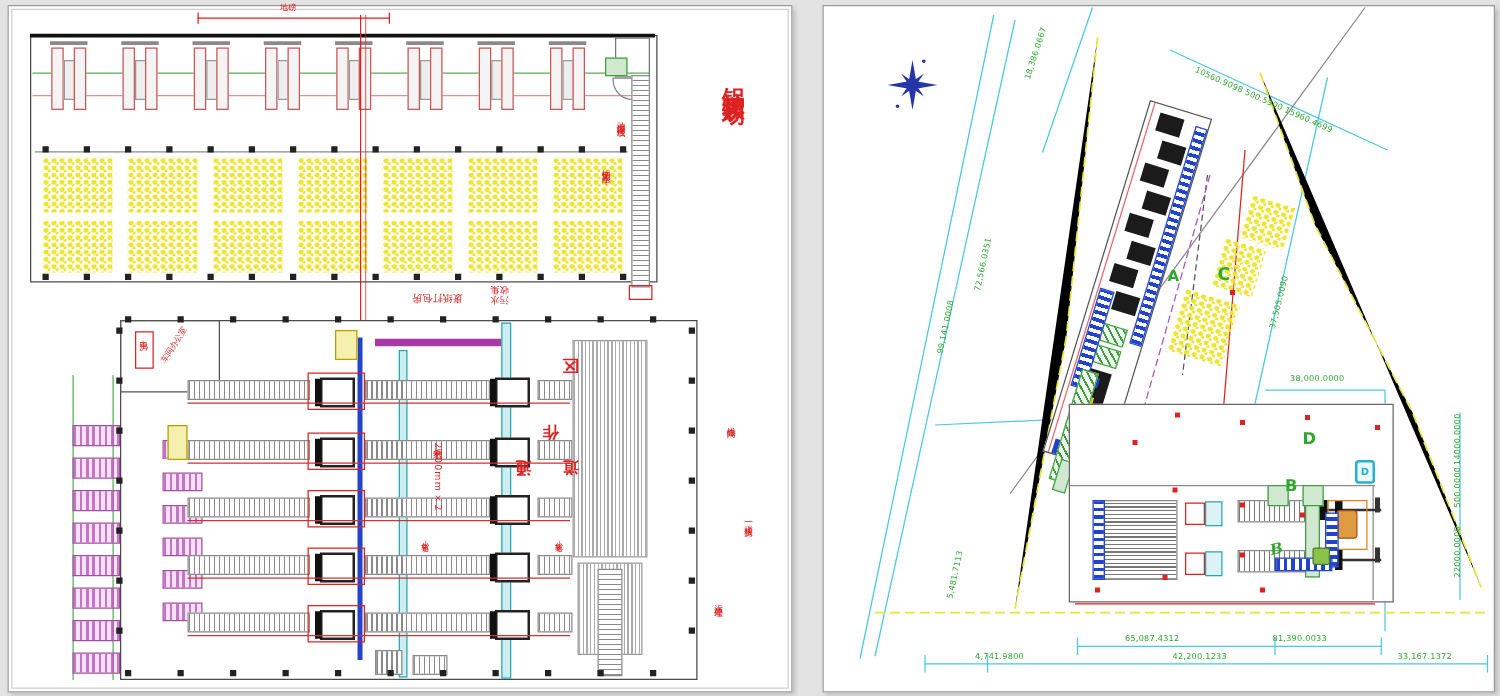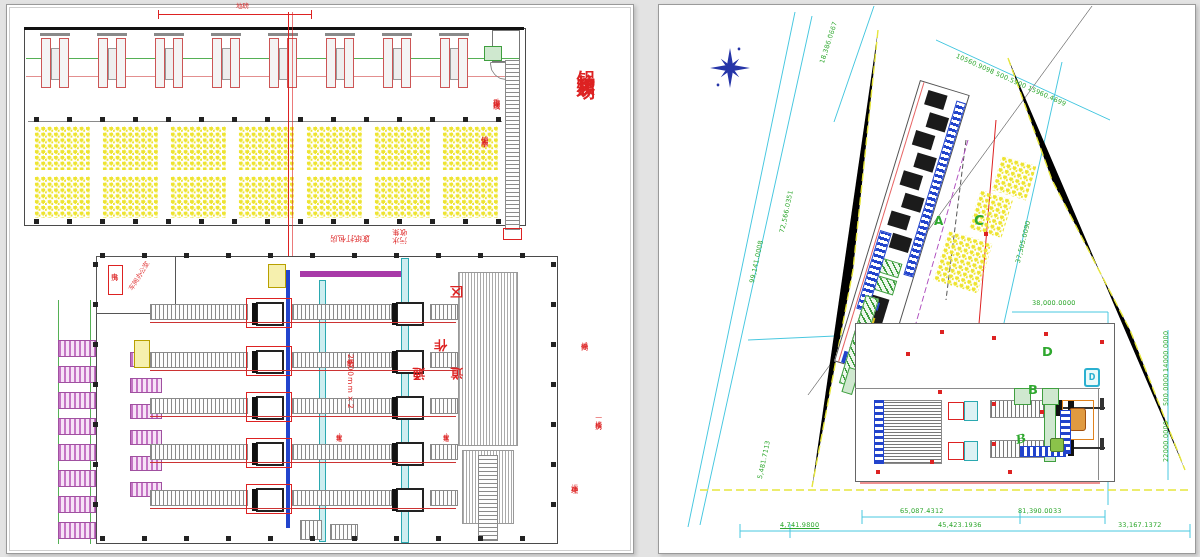--- a/index.html
+++ b/index.html
@@ -119,21 +119,21 @@
   <div class="abs" style="left:490px;top:62px;width:16px;height:16px;border:1px solid #888;border-radius:0 0 0 16px;"></div>
   <div class="hatchV" style="left:505px;top:60px;width:13px;height:168px;"></div>
   <div class="redbox" style="left:503px;top:228px;width:17px;height:10px;"></div>
 
   <span class="rlab vtext" style="left:492px;top:92px;font-size:7px;">动力煤输送线</span>
   <span class="rlab vtext" style="left:480px;top:130px;font-size:7px;">锅炉无人小车</span>
 
   <div class="redline" style="left:158px;top:14px;width:154px;height:1px;"></div>
   <div class="redline" style="left:158px;top:10px;width:1px;height:9px;"></div>
   <div class="redline" style="left:311px;top:10px;width:1px;height:9px;"></div>
-  <span class="rlab" style="left:236px;top:3px;font-size:6.5px;">地磅</span>
+  <span class="rlab" style="left:224px;top:3px;font-size:6.5px;">地磅</span>
 
   <div class="redline" style="left:288px;top:12px;width:1px;height:258px;"></div>
   <div class="redline" style="left:292px;top:12px;width:1px;height:258px;opacity:.6;"></div>
 
   <span class="rlab vtext" style="left:576px;top:56px;font-size:18px;font-weight:600;letter-spacing:3px;">锅炉和煤场</span>
 
   <div class="bld" style="left:96px;top:256px;width:460px;height:286px;border-width:1px;"></div>
   <div class="abs" style="left:96px;top:256px;width:78px;height:56px;border:1px solid #555;"></div>
   <div class="redbox" style="left:108px;top:265px;width:13px;height:28px;"></div>
   <span class="rlab vtext" style="left:110px;top:267px;font-size:7px;">电房</span>
@@ -382,22 +382,22 @@
   <span class="glab" style="left:778px;top:232px;transform:rotate(-78deg);transform-origin:0 0;">72,566.0351</span>
   <span class="glab" style="left:748px;top:282px;transform:rotate(-78deg);transform-origin:0 0;">99,141.0008</span>
   <span class="glab" style="left:756px;top:478px;transform:rotate(-78deg);transform-origin:0 0;">5,481.7113</span>
   <span class="glab" style="left:1014px;top:262px;transform:rotate(-76deg);transform-origin:0 0;">37,505.0090</span>
   <span class="glab" style="left:1032px;top:299px;">38,000.0000</span>
   <span class="glab" style="left:1162px;top:372px;transform:rotate(-90deg);transform-origin:0 0;">14000.0000</span>
   <span class="glab" style="left:1162px;top:406px;transform:rotate(-90deg);transform-origin:0 0;">500.0000</span>
   <span class="glab" style="left:1162px;top:462px;transform:rotate(-90deg);transform-origin:0 0;">22000.0000</span>
   <span class="glab" style="left:900px;top:507px;">65,087.4312</span>
   <span class="glab" style="left:1018px;top:507px;">81,390.0033</span>
-  <span class="glab" style="left:780px;top:521px;text-decoration:underline;">4,741.9800</span>
-  <span class="glab" style="left:938px;top:521px;">45,423.1936</span>
+  <span class="glab" style="left:780px;top:521px;">4,741.9800</span>
+  <span class="glab" style="left:938px;top:521px;">42,200.1233</span>
   <span class="glab" style="left:1118px;top:521px;">33,167.1372</span>
 
 <div class="dotcol" style="position: absolute; left: 34px; top: 117px; width: 5px; height: 5px;"></div>
     <div class="dotcol" style="position: absolute; left: 34px; top: 219px; width: 5px; height: 5px;"></div>
     <div class="dotcol" style="position: absolute; left: 67px; top: 117px; width: 5px; height: 5px;"></div>
     <div class="dotcol" style="position: absolute; left: 67px; top: 219px; width: 5px; height: 5px;"></div>
     <div class="dotcol" style="position: absolute; left: 100px; top: 117px; width: 5px; height: 5px;"></div>
     <div class="dotcol" style="position: absolute; left: 100px; top: 219px; width: 5px; height: 5px;"></div>
     <div class="dotcol" style="position: absolute; left: 133px; top: 117px; width: 5px; height: 5px;"></div>
     <div class="dotcol" style="position: absolute; left: 133px; top: 219px; width: 5px; height: 5px;"></div>

